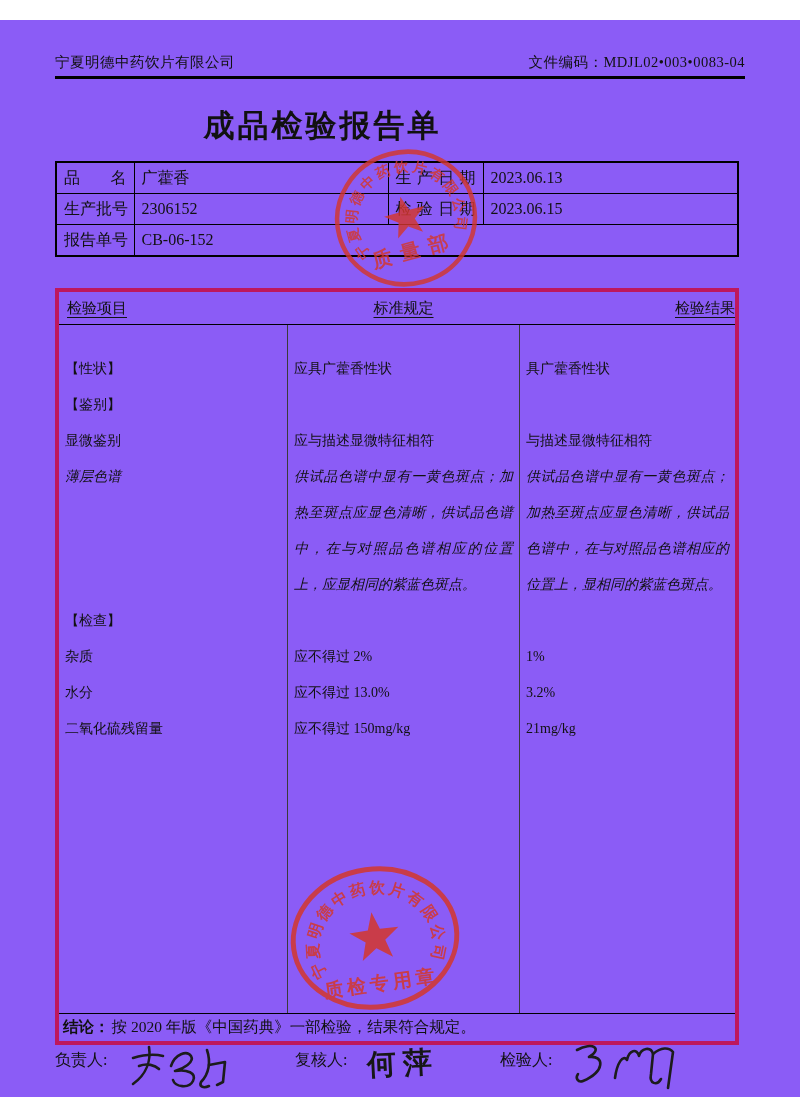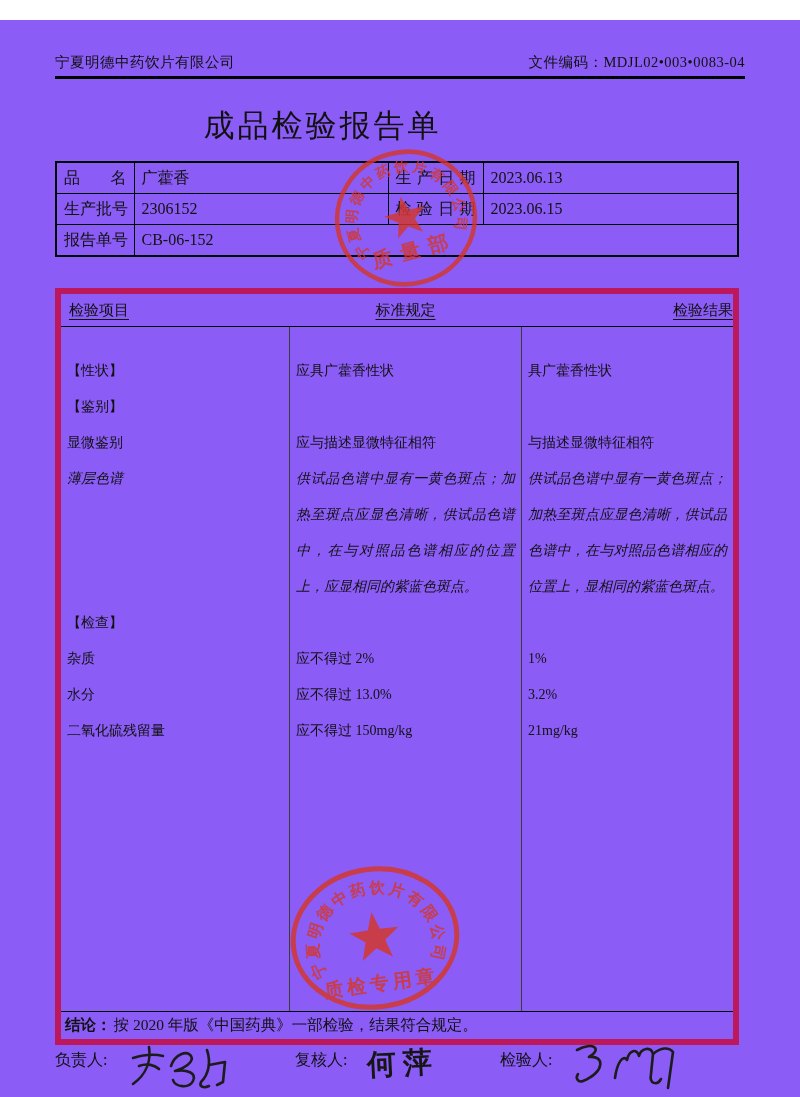--- a/index.html
+++ b/index.html
@@ -3,29 +3,29 @@
 <meta charset="utf-8">
 <style>
   html,body{margin:0;padding:0;background:#ffffff;}
   .page{position:relative;width:800px;height:1097px;background:#8b5cf6;overflow:hidden;
         font-family:"Liberation Serif","DejaVu Serif",serif;color:#111;margin-top:20px;}
   
   .hdr{position:absolute;left:55px;top:33px;width:690px;display:flex;
        justify-content:space-between;font-size:14.5px;letter-spacing:.5px;}
   .hdr-rule{position:absolute;left:55px;top:56px;width:690px;height:3px;background:#000;}
   .title{position:absolute;left:0;top:85px;width:645px;text-align:center;
-         font-size:31px;font-weight:normal;letter-spacing:3px;}
+         font-size:31px;font-weight:bold;letter-spacing:3px;}
   
   table.info{position:absolute;left:55px;top:141px;width:684px;border-collapse:collapse;
              font-size:16px;table-layout:fixed;}
   table.info{border:2px solid #000;font-family:Liberation Serif, serif;}
   table.info td{border:1px solid #000;height:30px;padding:0 7px;white-space:nowrap;overflow:visible;}
   td.lbl{text-align:justify;text-align-last:justify;}
   
-  .mt{position:absolute;left:55px;top:268px;width:684px;height:757px;border:6px solid #be185d;
+  .mt{position:absolute;left:55px;top:268px;width:684px;height:757px;border:4px solid #be185d;
       box-sizing:border-box;display:flex;flex-direction:column;font-size:14px;}
   .mt-header{flex:none;height:32px;border-bottom:1px solid #000;display:flex;align-items:center;font-size:15px;}
   .mt-h1{width:228px;box-sizing:border-box;padding-left:8px;}
   .mt-h2{width:233px;text-align:center;}
   .mt-h3{flex:1;text-align:right;}
   .mt-header span{text-decoration:underline;text-underline-offset:4px;}
   .mt-body{flex:1;display:flex;min-height:0;}
   .mt-col{width:228px;box-sizing:border-box;padding-top:26px;}
   .mt-col.c2{width:233px;border-left:1px solid #3a3a3a;border-right:1px solid #3a3a3a;}
   .mt-col.c3{flex:1;width:auto;}

